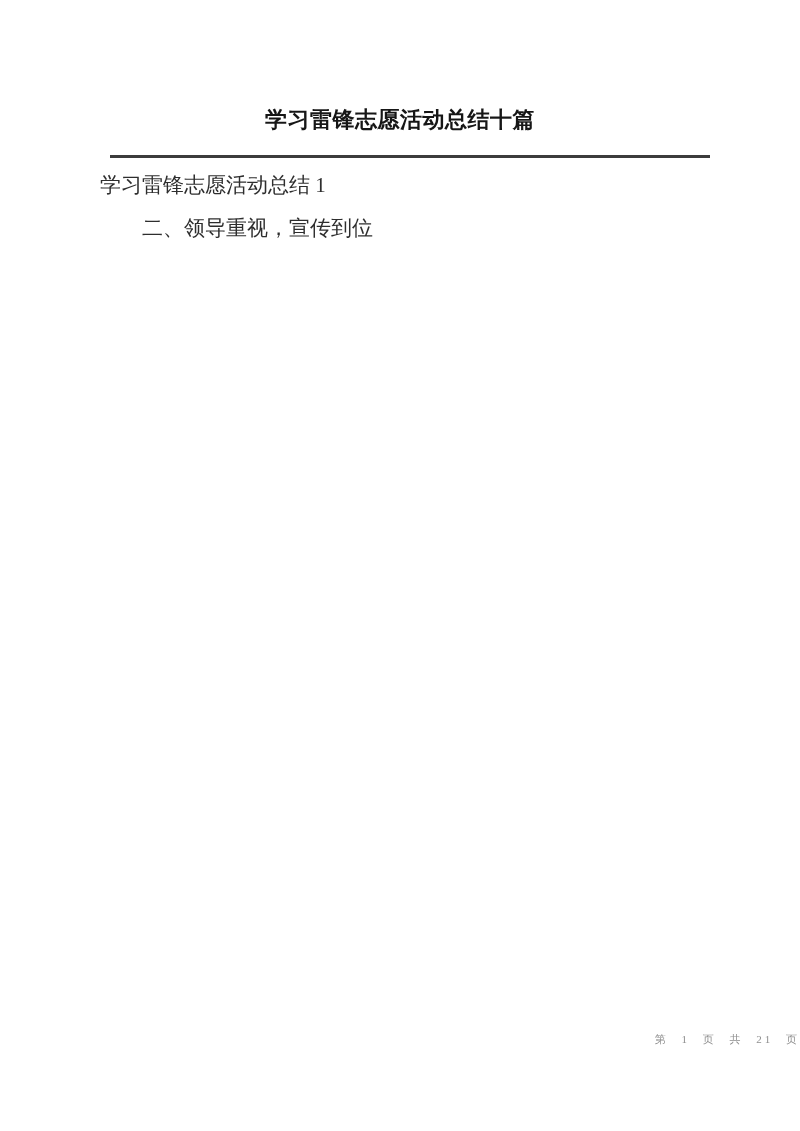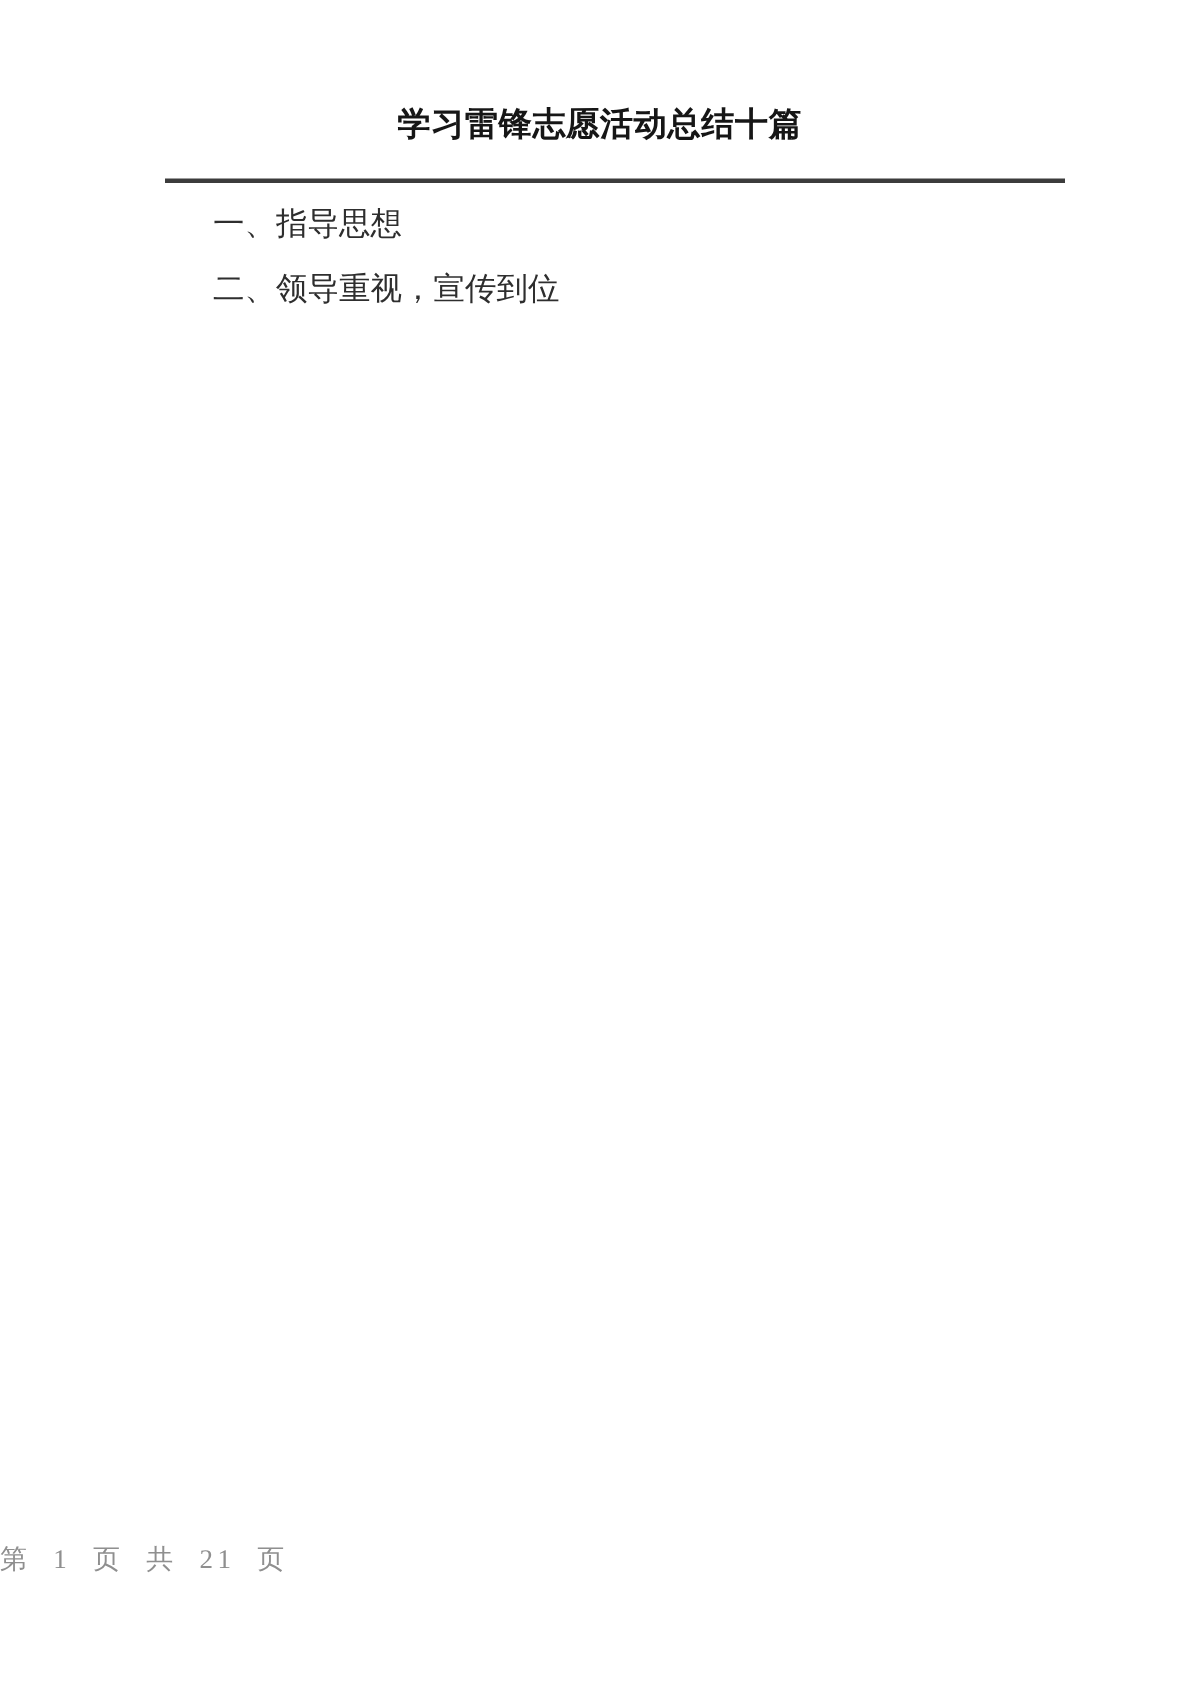--- a/index.html
+++ b/index.html
@@ -11,21 +11,21 @@
     position: relative;
     width: 800px;
     height: 1131px;
     background: #ffffff;
     overflow: hidden;
     font-family: "Liberation Serif", "DejaVu Serif", serif;
     color: #2e2e2e;
   }
   .doc-title {
     margin: 0;
-    padding-top: 72px;
+    padding-top: 108px;
     text-align: center;
     font-size: 22px;
     line-height: 24px;
     font-weight: 700;
     letter-spacing: 0.5px;
     color: #161616;
     font-family: "DejaVu Sans", "Liberation Sans", sans-serif;
   }
   .title-divider {
     height: 3px;
@@ -44,37 +44,37 @@
   }
   .para {
     margin: 0;
     text-indent: 42px;
   }
   .page-footer {
     position: absolute;
     top: 1030px;
     left: 0;
     width: 100%;
-    text-align: left;
-    font-size: 18px;
+    text-align: right;
+    font-size: 11px;
     line-height: 18px;
     color: #8f8f8f;
     letter-spacing: 3px;
     word-spacing: 7px;
   }
 </style>
 </head>
 <body>
 
 <div class="page">
 
   <h1 class="doc-title">学习雷锋志愿活动总结十篇</h1>
 
   <div class="title-divider"></div>
 
   <div class="doc-body">
-    <p class="para">一、指导思想</p>
+    <p class="section-label">学习雷锋志愿活动总结 1</p>
     <p class="para">二、领导重视，宣传到位</p>
   </div>
 
   <div class="page-footer">第 1 页 共 21 页</div>
 
 </div>
 
 </body></html>

